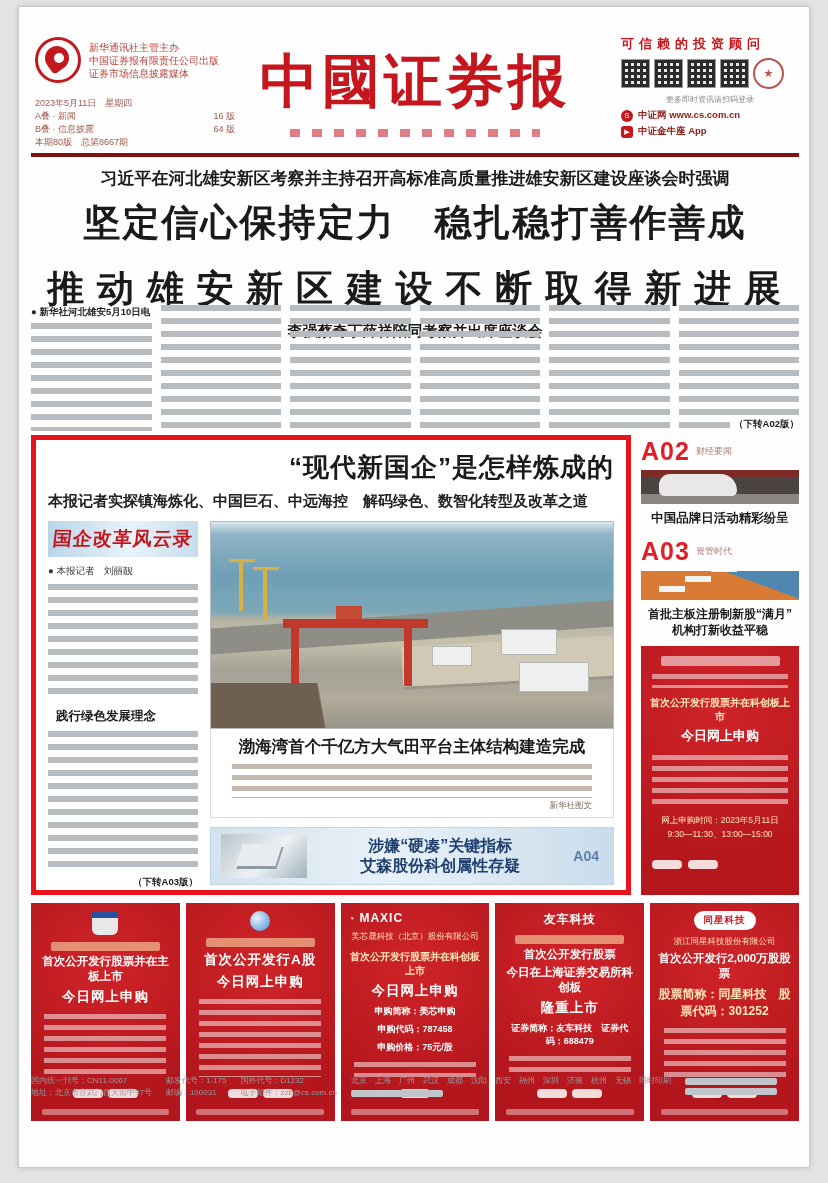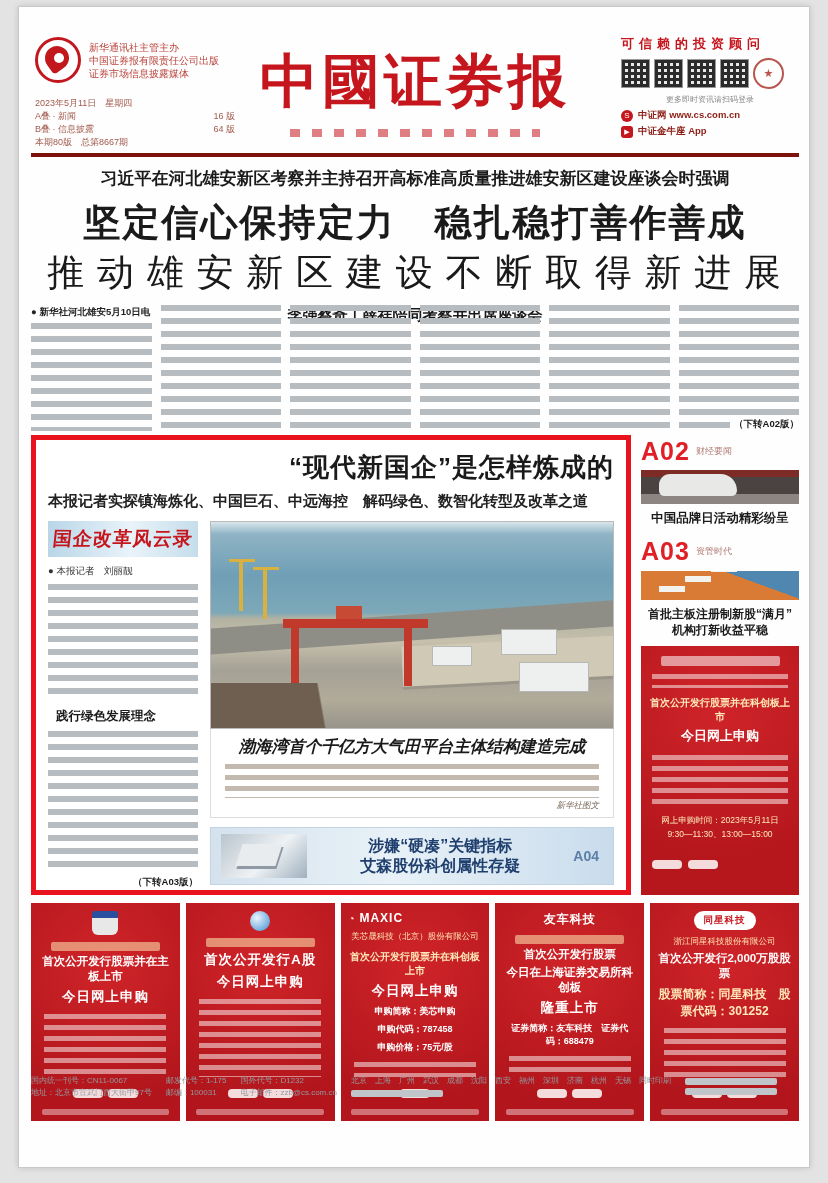--- a/index.html
+++ b/index.html
@@ -32,21 +32,21 @@
   .mh-links { margin-top:4px; }
   .mh-link { display:flex; align-items:center; gap:5px; margin-top:3px; }
   .dotico { width:12px; height:12px; border-radius:50%; background:#c5161d; color:#fff; font-size:8px; line-height:12px; text-align:center; flex:0 0 auto; }
   .sqico { width:12px; height:12px; border-radius:3px; background:#c5161d; color:#fff; font-size:7px; line-height:12px; text-align:center; flex:0 0 auto; }
   .mh-link span.t { font-size:9.5px; color:#8c1d15; font-weight:bold; }
 
   
   .lead { position:absolute; left:12px; top:160px; width:768px; text-align:center; }
   .kicker { font-size:17px; font-weight:bold; }
   .h1a { margin-top:8px; font-size:37px; font-weight:900; letter-spacing:2px; white-space:nowrap; }
-  .h1b { margin-top:0; font-size:37px; font-weight:400; letter-spacing:.345em; white-space:nowrap; text-indent:.3em; }
+  .h1b { margin-top:16px; font-size:37px; font-weight:700; letter-spacing:.345em; white-space:nowrap; text-indent:.3em; }
   .lead-sub { margin-top:8px; font-size:15px; font-weight:bold; }
 
   
   .bodycols { position:absolute; left:12px; top:298px; width:768px; height:126px; display:flex; gap:9px; }
   .bcol { flex:1; position:relative; }
   .skel { background:repeating-linear-gradient(to bottom,#b7bcc1 0 6px,transparent 6px 13px); }
   .bcol .fill { position:absolute; inset:0; }
   .bcol .fill.below { top:18px; }
   .dateline { font-size:9.5px; font-weight:bold; color:#222; text-align:left; line-height:14px; }
   .jumpnote { position:absolute; right:0; bottom:0; font-size:9.5px; font-weight:bold; background:#fefefe; padding-left:4px; }
@@ -76,21 +76,21 @@
   .m3 { right:6%; top:68%; width:70px; height:30px; }
   .crane-beam { position:absolute; left:18%; top:47%; width:36%; height:9px; background:#c0392b; }
   .crane-legL,.crane-legR { position:absolute; width:8px; height:58px; background:#c0392b; top:calc(47% + 9px); }
   .crane-legL { left:20%; } .crane-legR { left:48%; }
   .crane-cab { position:absolute; left:31%; top:41%; width:26px; height:13px; background:#c74a35; }
   .ycrane { position:absolute; width:4px; height:52px; background:#d9b13e; top:18%; }
   .y1 { left:7%; } .y2 { left:13%; top:22%; }
   .ycrane::before { content:""; position:absolute; left:-10px; top:0; width:26px; height:3px; background:#d9b13e; }
   .fg-dark { position:absolute; left:0; bottom:0; width:45%; height:22%; background:linear-gradient(80deg,#6e5f50 60%,transparent 61%); }
 
-  .capbox { border:1px solid #ddd; border-top:none; padding:7px 14px 5px;font-style:italic; }
+  .capbox { border:1px solid #ddd; border-top:none; padding:7px 21px 5px; }
   .cap-title { text-align:center; font-size:16.5px; font-weight:900; }
   .cap-skel { height:34px; margin-top:6px; background:repeating-linear-gradient(to bottom,#c3b9ae 0 5px,transparent 5px 11px); }
   .cap-credit { text-align:right; font-size:8.5px; color:#7a6a5a; margin-top:2px; }
 
   .teaser { margin-top:9px; height:58px; display:flex; align-items:center; gap:10px; padding:6px 10px;
     background:linear-gradient(90deg,#d4e2ee,#e8f1f7 45%,#c9dcec); border:1px solid #c2d4e4; }
   .teaser-img { width:86px; height:44px; flex:0 0 auto; background:linear-gradient(135deg,#b9c4cd,#eef2f5 55%,#9fb0bd); position:relative; }
   .teaser-img::before { content:""; position:absolute; left:18px; top:10px; width:40px; height:22px; background:#e9ecef; transform:skewX(-18deg); box-shadow:2px 3px 0 #8f9aa5; }
   .teaser-text { flex:1; text-align:center; color:#1f3f6e; font-weight:900; line-height:20px; font-size:16px; }
   .teaser-page { font-size:14px; font-weight:bold; color:#5b7fa6; padding-right:4px; }

